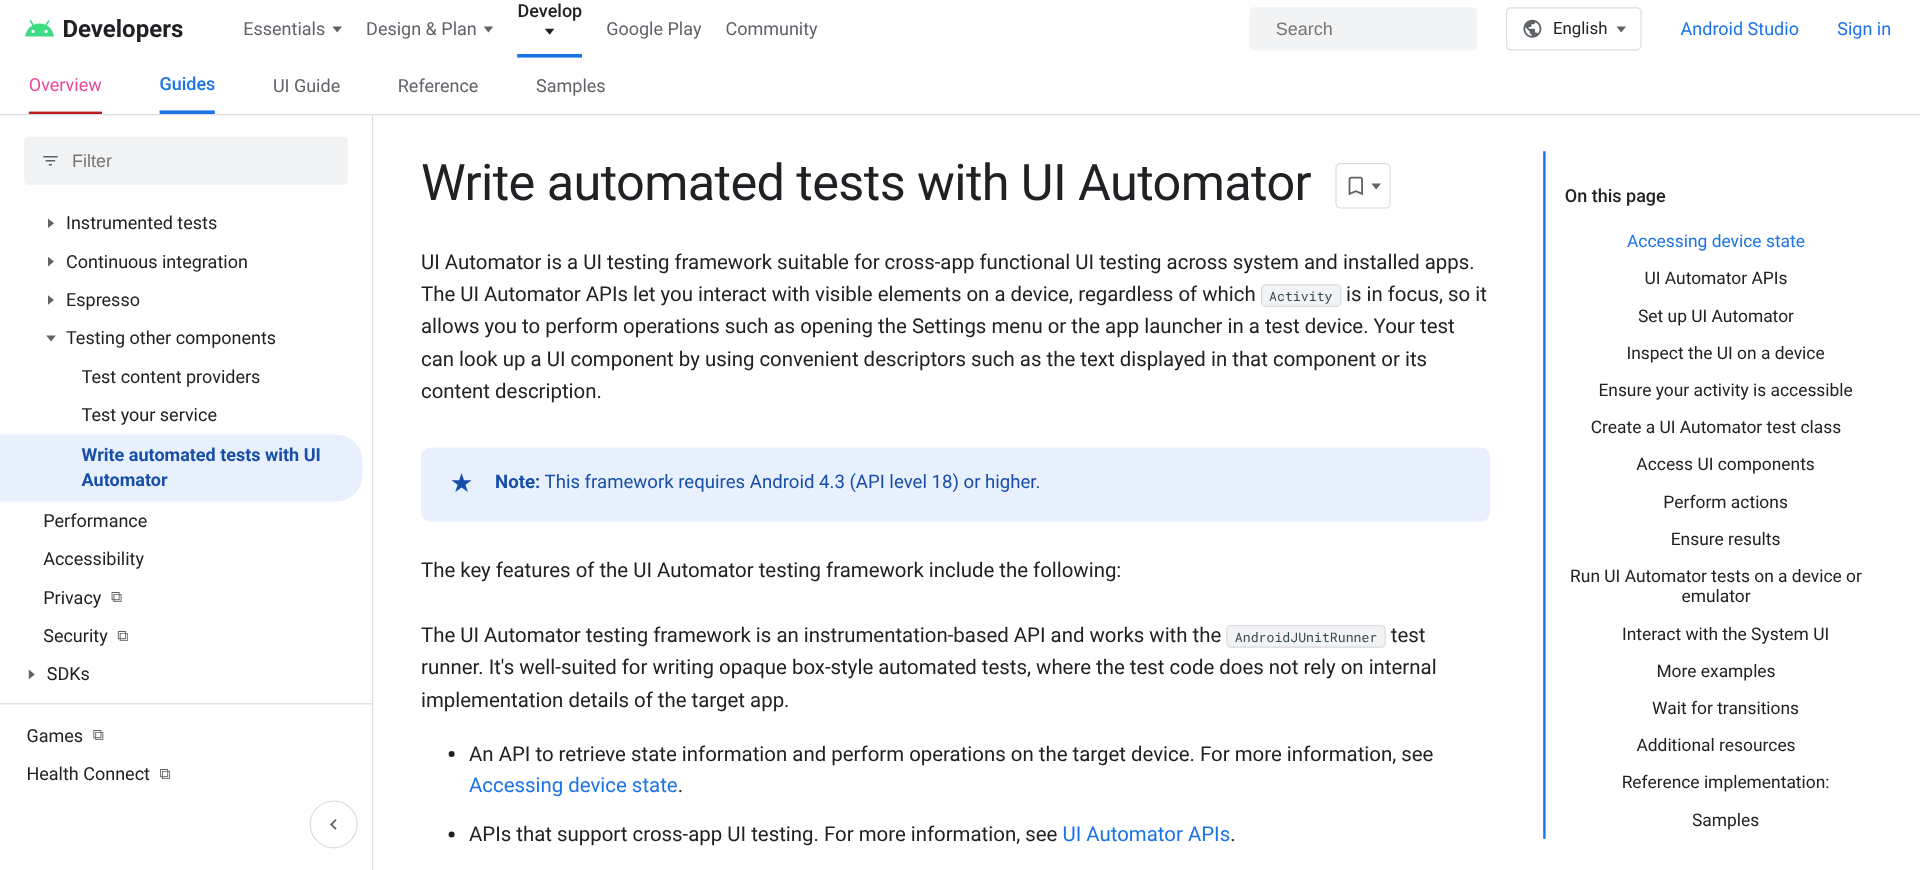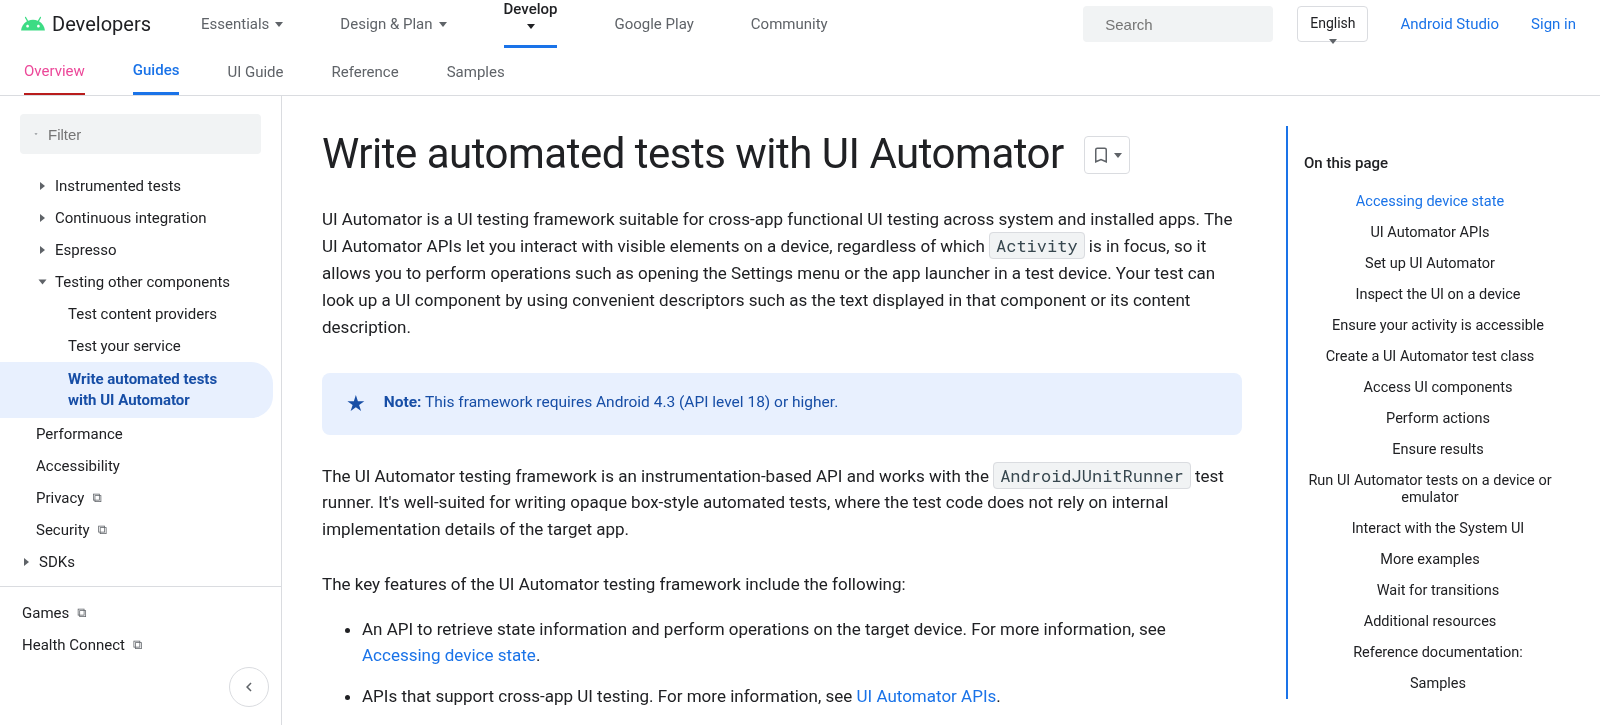--- a/index.html
+++ b/index.html
@@ -1,60 +1,60 @@
 <!DOCTYPE html>
 <html><head>
 <meta charset="utf-8">
 <style>
   * { box-sizing: border-box; margin: 0; padding: 0; }
   body { font-family: "Google Sans", Roboto, Arial, sans-serif; color: #202124; background: #fff; width:1600px; height:725px; overflow:hidden; }
   a { text-decoration: none; color: inherit; text-align: center; }
 
   
   .topbar { height:48px; display:flex; align-items:center; padding:0 24px 0 20px; border-bottom:0; }
-  .logo { display:flex; align-items:center; gap:6px; font-weight:400; font-size:20px; margin-right:50px; }
+  .logo { display:flex; align-items:center; gap:6px; font-weight:700; font-size:20px; margin-right:50px; }
   .logo svg { width:26px; height:26px; }
-  .nav { display:flex; gap:57px; flex:1; font-size:15px; color:#5f6368; align-items:center; height:100%; }
+  .nav { display:flex; gap:20px; flex:1; font-size:15px; color:#5f6368; align-items:center; height:100%; }
   .nav-item { display:flex; align-items:center; gap:6px; height:100%; cursor:pointer; }
   .nav-item.active { color:#202124; border-bottom:3px solid #1a73e8; font-weight:500;flex-direction:column; }
   .dropdown-caret { width:0;height:0;border-left:4px solid transparent;border-right:4px solid transparent;border-top:5px solid #5f6368; }
   .search-box { width:190px; height:36px; background:#f1f3f4; border-radius:4px; display:flex; align-items:center; padding:0 12px; gap:10px; color:#5f6368; margin-left:10px; }
   .search-box input { border:none; background:transparent; outline:none; font-size:15px; flex:1; color:#5f6368; }
-  .lang-btn { height:36px; border:1px solid #dadce0; border-radius:4px; display:flex; align-items:center; padding:0 12px; gap:8px; margin-left:24px; font-size:14px;flex-direction:column; }
+  .lang-btn { height:36px; border:1px solid #dadce0; border-radius:4px; display:flex; align-items:center; padding:0 12px; gap:8px; margin-left:24px; font-size:14px; }
   .link-blue { color:#1a73e8; font-size:15px; margin-left:32px; }
 
   
   .subnav { height:48px; display:flex; align-items:center; gap:48px; padding:0 24px; border-bottom:1px solid #dadce0; font-size:15px; color:#5f6368; }
   .subnav .sn-item { height:100%; display:flex; align-items:center; cursor:pointer; }
   .subnav .sn-item.underline-gray { border-bottom:2px solid #b91c1c; color:#ec4899; }
   .subnav .sn-item.active { color:#1a73e8; border-bottom:3px solid #1a73e8; font-weight:500; }
 
   
   .container { display:flex; height:calc(725px - 96px); }
-  .sidebar { width:282px; border-right:1px solid #dadce0; position:relative; display:flex; flex-direction:column; }
+  .sidebar { width:311px; border-right:1px solid #dadce0; position:relative; display:flex; flex-direction:column; }
   .filter-wrap { padding:18px 20px 10px; }
   .filter-box { background:#f1f3f4; border-radius:4px; height:40px; display:flex; align-items:center; padding:0 14px; gap:10px; color:#5f6368; }
   .filter-box input { border:none; background:transparent; outline:none; font-size:15px; flex:1; }
   .side-list { overflow-y:auto; font-size:15px; padding-top:6px; padding-bottom:40px; }
   .side-item { display:flex; align-items:center; padding:7px 0 7px 40px; gap:10px; cursor:pointer;text-align:right; }
   .side-item .tri { width:0;height:0;border-top:4px solid transparent;border-bottom:4px solid transparent;border-left:5px solid #5f6368; flex-shrink:0; }
   .side-item .tri.down { transform:rotate(90deg); }
   .side-item-sub { padding-left:68px; display:block; padding-top:7px; padding-bottom:7px; cursor:pointer; }
   .side-item-sub.selected { background:#e8f0fe; color:#174ea6; font-weight:700; border-radius:0 22px 22px 0; margin-right:8px; padding-right:30px; line-height:1.4; }
   .side-plain { padding:7px 0 7px 36px; cursor:pointer; display:flex; align-items:center; gap:8px; }
   .open-icon { font-size:13px; color:#5f6368; }
   .side-section2 { border-top:1px solid #dadce0; margin-top:8px; padding-top:10px; }
   .collapse-btn { position:absolute; bottom:18px; right:12px; width:40px; height:40px; border:1px solid #dadce0; border-radius:50%; display:flex; align-items:center; justify-content:center; background:#fff; cursor:pointer; }
 
   .main { flex:1; padding:34px 40px 0 40px; overflow-y:auto; position:relative; }
   .title-row { display:flex; align-items:flex-start; gap:20px; }
   h1 { font-size:42px; font-weight:400; line-height:1.15; letter-spacing:-0.5px; }
   .bookmark-btn { width:46px; height:38px; border:1px solid #dadce0; border-radius:4px; display:flex; align-items:center; justify-content:center; gap:4px; cursor:pointer; margin-top:6px; }
   .para { font-size:17px; line-height:1.58; color:#202124; margin-top:28px; }
-  .code-inline { font-family: 'Roboto Mono', monospace; background:#f1f3f4; border:1px solid #dadce0; border-radius:4px; padding:1px 6px; font-size:17px; color:#37474f; }
+  .code-inline { font-family: 'Roboto Mono', monospace; background:#f1f3f4; border:1px solid #dadce0; border-radius:4px; padding:1px 6px; font-size:11px; color:#37474f; }
   .note-box { background:#e8f0fe; border-radius:8px; padding:20px 24px; margin-top:32px; display:flex; gap:18px; align-items:flex-start; color:#174ea6; font-size:15.5px; }
   .note-box .star { color:#174ea6; font-size:22px; line-height:1; }
   .note-box strong { font-weight:700; }
   ul.bullets { margin-top:18px; padding-left:40px; font-size:17px; line-height:1.55; }
   ul.bullets li { margin-bottom:14px; }
   .link-inline { color:#1a73e8; }
 
   .toc { width:290px; padding:28px 20px 0 16px; border-left:2px solid #1a73e8; margin:30px 24px 0 4px; font-size:14.5px; height:fit-content; }
   .toc-title { font-weight:500; font-size:15px; margin-bottom:14px; }
   .toc-item { display:block; padding:7px 0; color:#202124; cursor:pointer; }
@@ -192,25 +192,25 @@
 
     <p class="para">
       <span>UI Automator is a UI testing framework suitable for cross-app functional UI testing across system and installed apps. The UI Automator APIs let you interact with visible elements on a device, regardless of which </span><code class="code-inline">Activity</code><span> is in focus, so it allows you to perform operations such as opening the Settings menu or the app launcher in a test device. Your test can look up a UI component by using convenient descriptors such as the text displayed in that component or its content description.</span>
     </p>
 
     <div class="note-box">
       <span class="star">★</span>
       <div><strong>Note:</strong><span> This framework requires Android 4.3 (API level 18) or higher.</span></div>
     </div>
 
+    <p class="para">The key features of the UI Automator testing framework include the following:</p>
+
     <p class="para">
       <span>The UI Automator testing framework is an instrumentation-based API and works with the </span><code class="code-inline">AndroidJUnitRunner</code><span> test runner. It's well-suited for writing opaque box-style automated tests, where the test code does not rely on internal implementation details of the target app.</span>
     </p>
-
-    <p class="para">The key features of the UI Automator testing framework include the following:</p>
 
     <ul class="bullets">
       <li><span>An API to retrieve state information and perform operations on the target device. For more information, see </span><a class="link-inline">Accessing device state</a><span>.</span></li>
       <li><span>APIs that support cross-app UI testing. For more information, see </span><a class="link-inline">UI Automator APIs</a><span>.</span></li>
     </ul>
 
     <div class="note-box" style="margin-top:30px;opacity:.5">
       
       
     </div>
@@ -225,17 +225,17 @@
     <a class="toc-item toc-sub">Ensure your activity is accessible</a>
     <a class="toc-item">Create a UI Automator test class</a>
     <a class="toc-item toc-sub">Access UI components</a>
     <a class="toc-item toc-sub">Perform actions</a>
     <a class="toc-item toc-sub">Ensure results</a>
     <a class="toc-item">Run UI Automator tests on a device or emulator</a>
     <a class="toc-item toc-sub">Interact with the System UI</a>
     <a class="toc-item">More examples</a>
     <a class="toc-item toc-sub">Wait for transitions</a>
     <a class="toc-item">Additional resources</a>
-    <a class="toc-item toc-sub">Reference documentation:</a>
+    <a class="toc-item toc-sub">Reference implementation:</a>
     <a class="toc-item toc-sub">Samples</a>
   </div>
 
 </div>
 
 </body></html>

